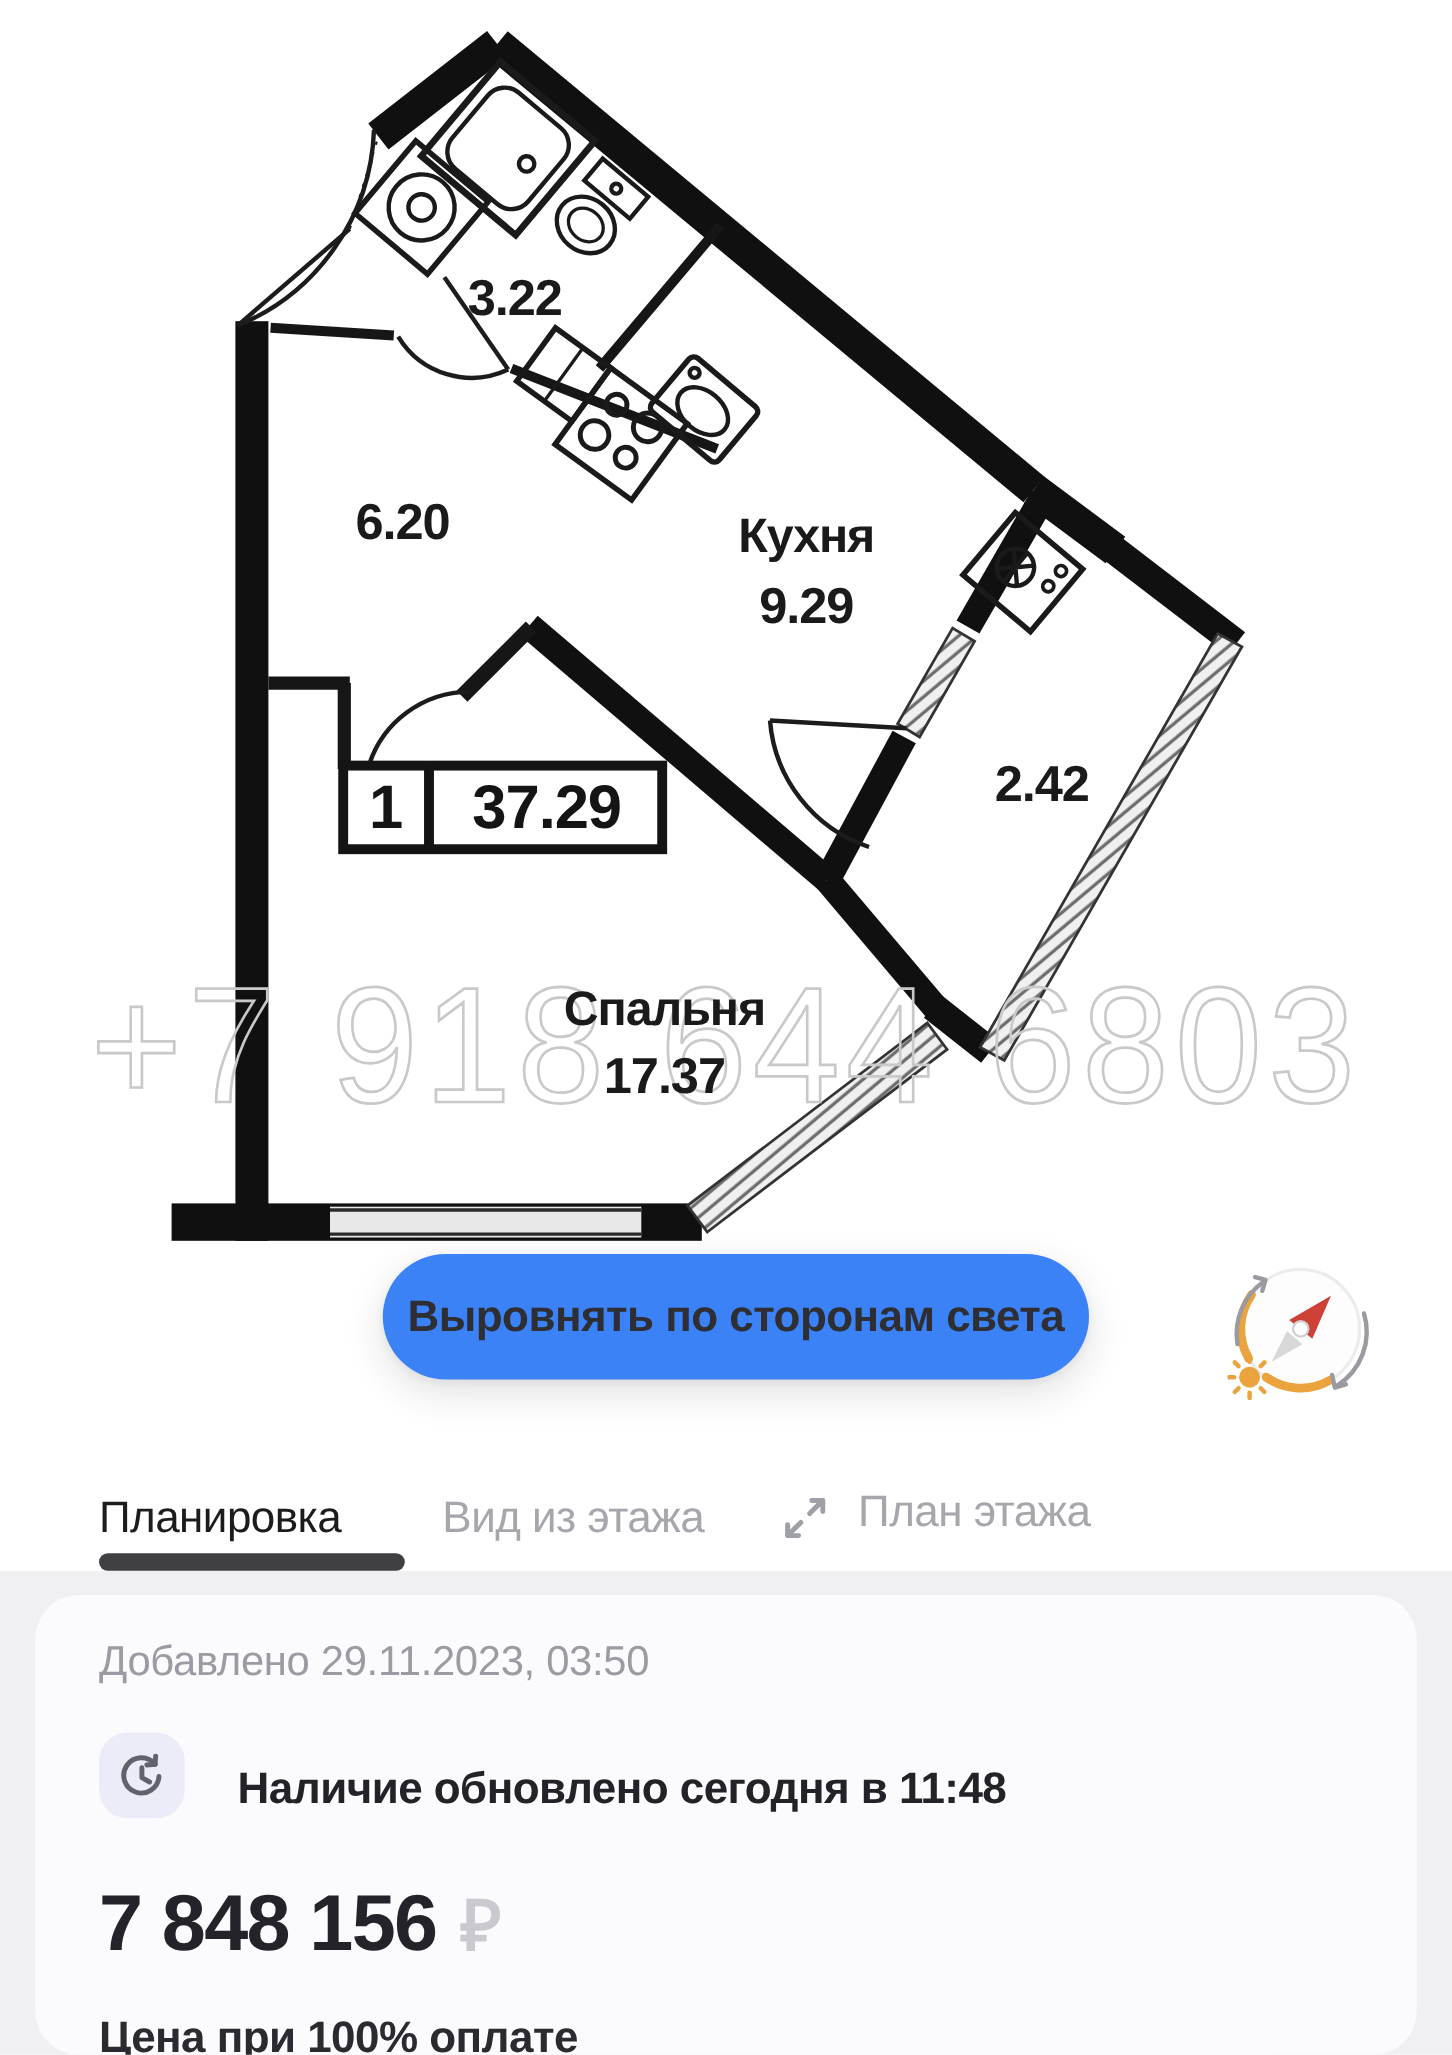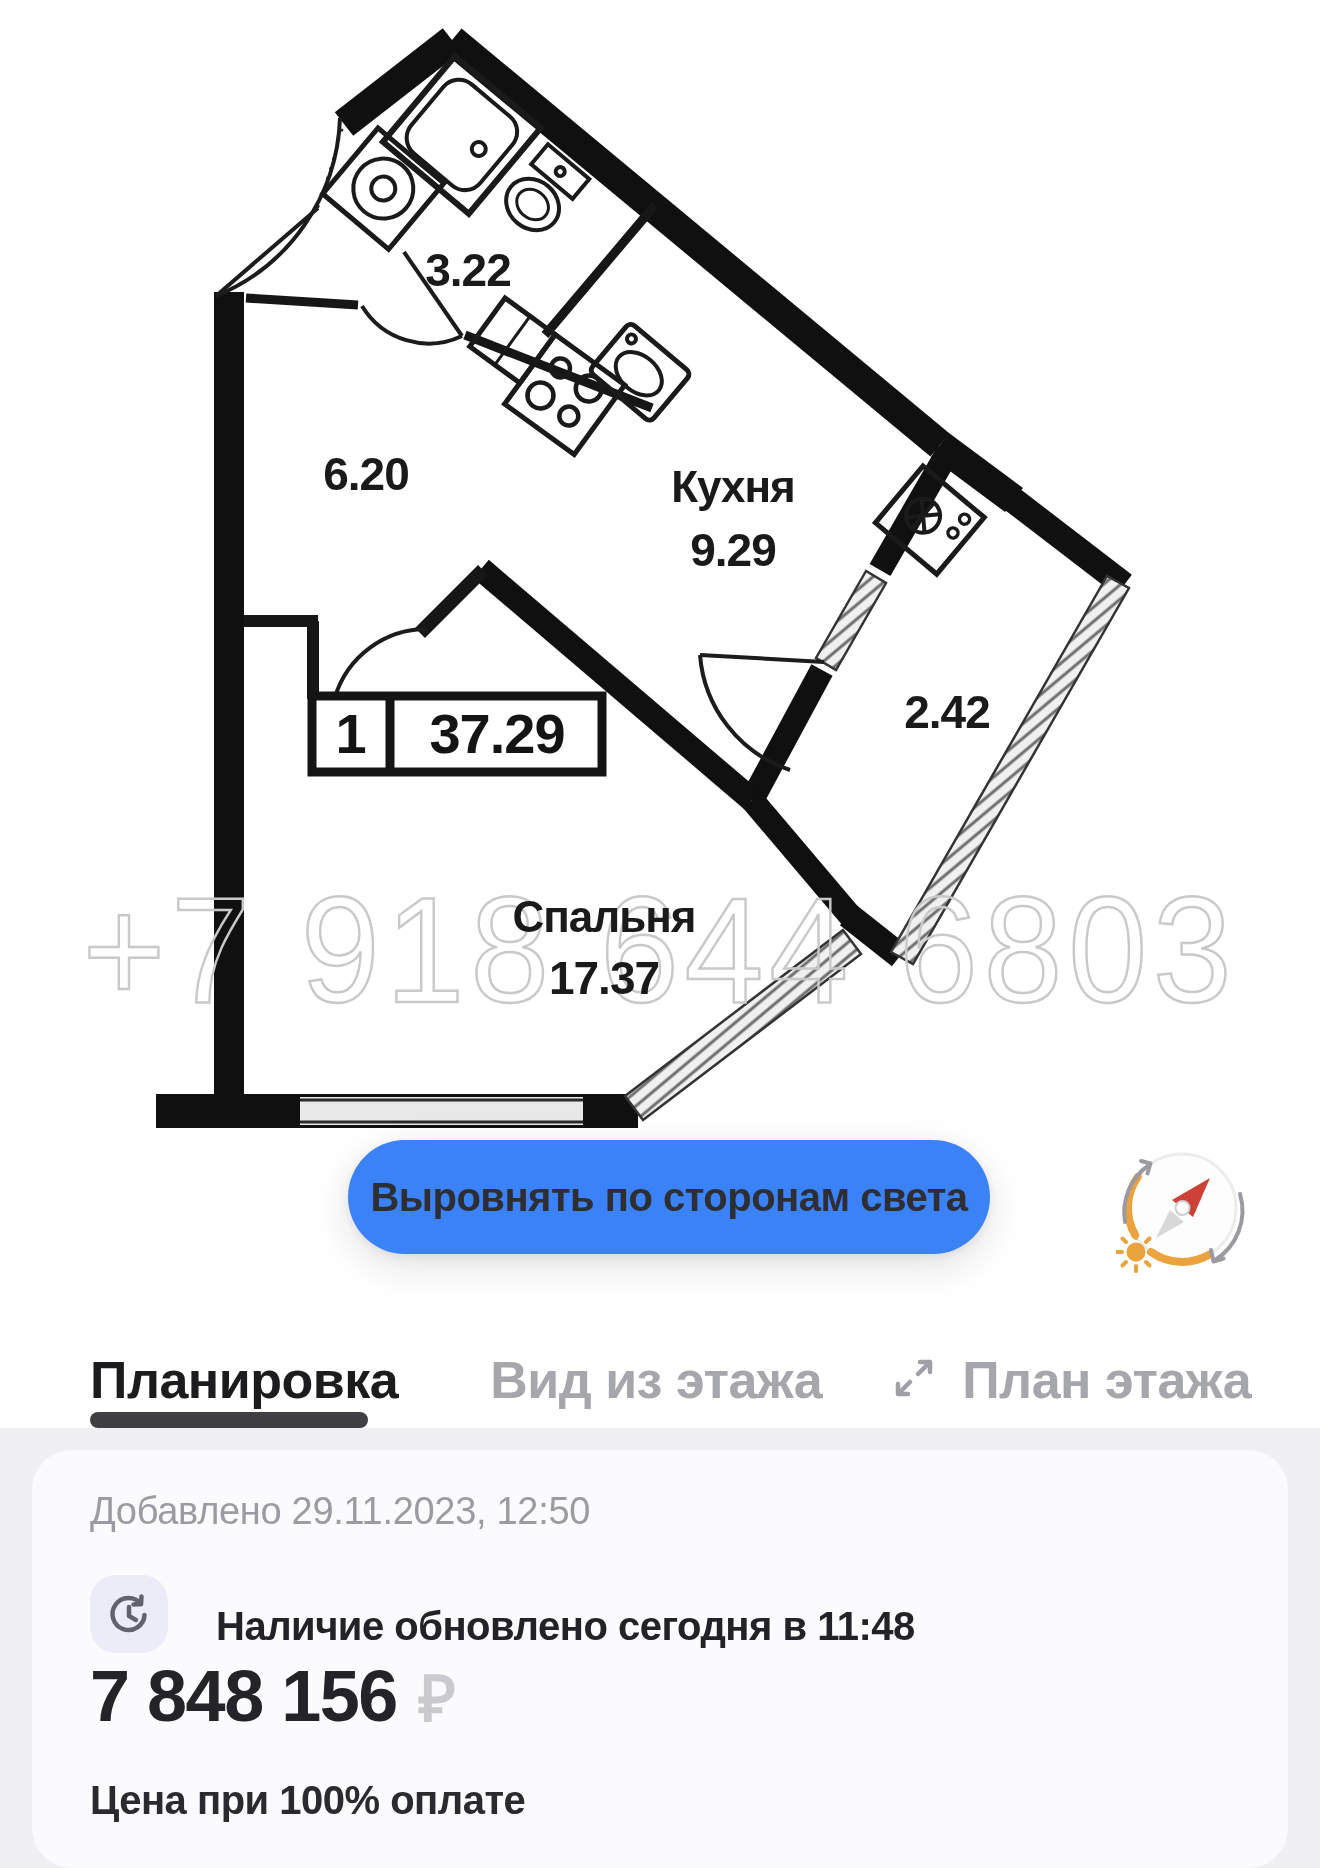--- a/index.html
+++ b/index.html
@@ -13,37 +13,37 @@
   .align-pill{position:absolute;left:348px;top:1140px;width:642px;height:114px;
     border:none;border-radius:58px;background:#3b82f6;cursor:pointer;
     box-shadow:0 12px 36px rgba(40,40,60,.14),0 2px 8px rgba(40,40,60,.07);
     font-family:"Liberation Sans",sans-serif;font-weight:700;font-size:40px;
     color:#2e2e33;letter-spacing:-.5px;}
   .compass{position:absolute;left:1116px;top:1148px;cursor:pointer;}
 
   
   .tabs-row{position:relative;height:96px;background:#fff;display:flex;
     align-items:center;padding-left:90px;box-sizing:border-box;}
-  .tab{font-weight:700;font-size:52px;letter-spacing:-.5px;color:#a6a6ad;cursor:pointer;}
+  .tab{font-weight:400;font-size:40px;letter-spacing:-.5px;color:#a6a6ad;cursor:pointer;}
   .tab.active{color:#1c1c1e;}
   .tab-2{margin-left:92px;}
   .tab-3{margin-left:64px;display:flex;align-items:flex-start;gap:20px;}
   .tab-indicator{position:absolute;left:90px;bottom:0;width:278px;height:16px;
     border-radius:9px;background:#3f3f44;}
 
   
   .bottom-sec{height:440px;background:#f0f0f2;padding-top:22px;box-sizing:border-box;}
   .card{height:418px;margin:0 32px;border-radius:40px;background:#fbfbfd;
     padding:40px 58px 0;box-sizing:border-box;}
   .added{color:#9b9ba3;font-size:38px;letter-spacing:-.3px;}
   .avail-row{display:flex;align-items:center;gap:48px;margin-top:42px;}
   .clock-bubble{width:78px;height:78px;border-radius:26px;background:#ececf8;
     display:flex;align-items:center;justify-content:center;flex:0 0 auto;}
   .avail-text{font-size:40px;font-weight:700;color:#222228;letter-spacing:-.5px;margin-top:24px;}
-  .price-row{display:flex;align-items:baseline;gap:22px;}
+  .price-row{margin-top:52px;display:flex;align-items:baseline;gap:22px;}
   .price{font-size:72px;font-weight:700;color:#232329;letter-spacing:-1.5px;}
   .currency{font-size:64px;font-weight:700;color:#c9c9cf;}
   .note{margin-top:38px;font-size:40px;font-weight:700;color:#2a2a30;letter-spacing:-.5px;}
 </style>
 </head>
 <body>
 
 <div class="page">
 
   <div class="plan-wrap">
@@ -194,21 +194,21 @@
         <path d="M 32,24 L 44,12 M 34,12 L 44,12 L 44,22"></path>
         <path d="M 24,32 L 12,44 M 22,44 L 12,44 L 12,34"></path>
       </svg>
       <span>План этажа</span>
     </span>
     <div class="tab-indicator"></div>
   </div>
 
   <div class="bottom-sec">
     <div class="card">
-      <div class="added">Добавлено 29.11.2023, 12:50</div>
+      <div class="added">Добавлено 29.11.2023, 03:50</div>
 
       <div class="avail-row">
         <div class="clock-bubble">
           <svg width="46" height="46" viewBox="0 0 46 46" fill="none" stroke="#62626e" stroke-width="4.5" stroke-linecap="round" stroke-linejoin="round">
             <path d="M 35,13 A 16,16 0 1 0 38.5,24"></path>
             <path d="M 35.5,5.5 L 35,13 L 27.5,13.5"></path>
             <path d="M 23,16 L 23,25 L 30,29"></path>
           </svg>
         </div>
         <div class="avail-text">Наличие обновлено сегодня в 11:48</div>

